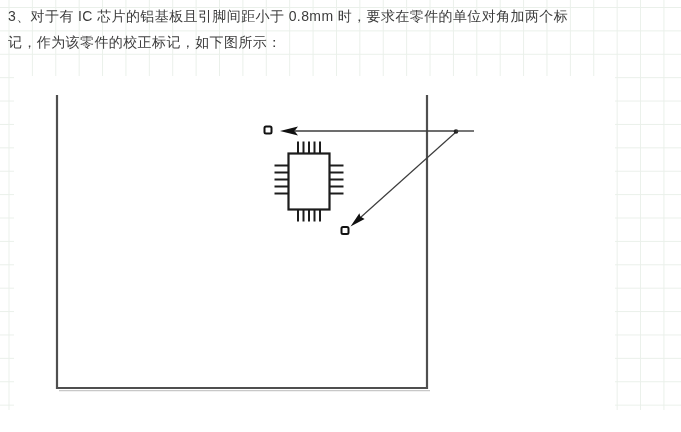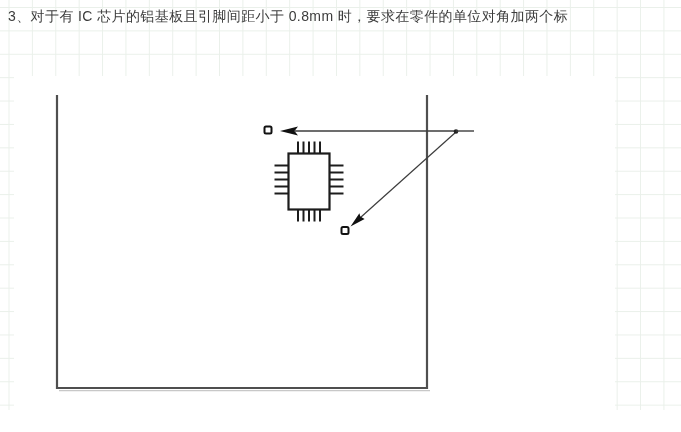--- a/index.html
+++ b/index.html
@@ -57,20 +57,21 @@
     white-space: nowrap;
   }
 </style>
 </head>
 <body>
 
 <div class="page">
 
   <div class="text-block">
     <div class="text-line">3、对于有 IC 芯片的铝基板且引脚间距小于 0.8mm 时，要求在零件的单位对角加两个标</div>
+    <div class="text-line">记，作为该零件的校正标记，如下图所示：</div>
   </div>
 
   <div class="figure-panel"></div>
 
   <svg class="drawing" width="681" height="432" viewBox="0 0 681 432">
 
     <g>
       <line x1="59" y1="390.6" x2="430" y2="390.6" stroke="#c8c8c8" stroke-width="1.4"></line>
       <polyline points="57,95 57,388 427,388 427,95" fill="none" stroke="#4f4f4f" stroke-width="2.2"></polyline>
     </g>

